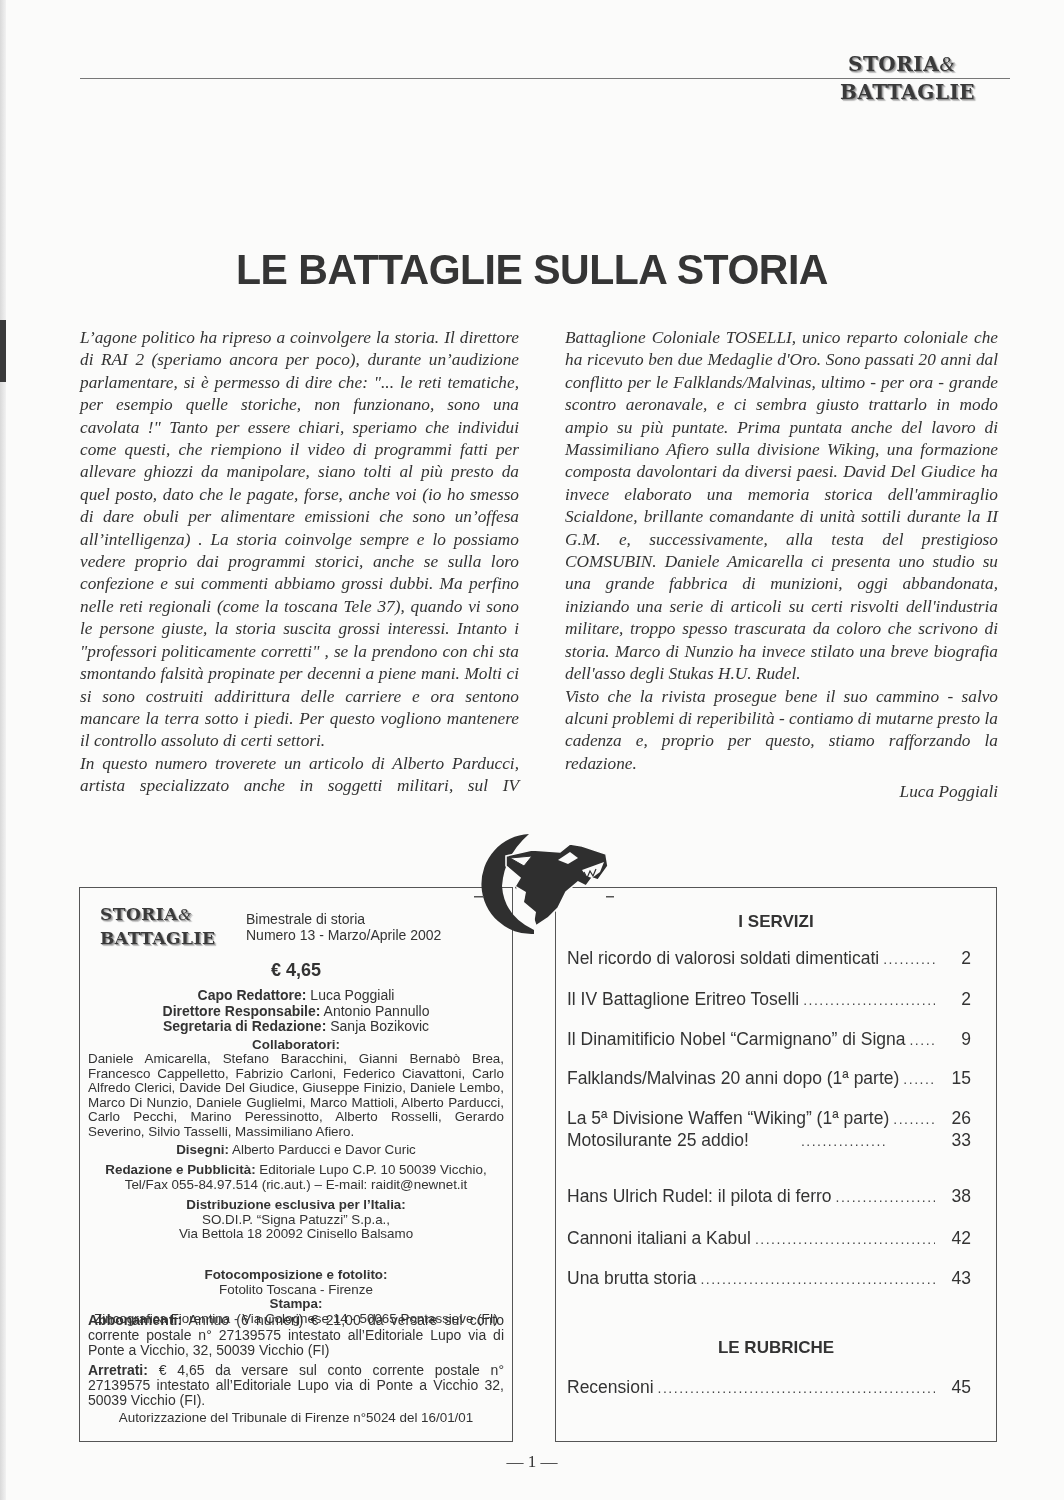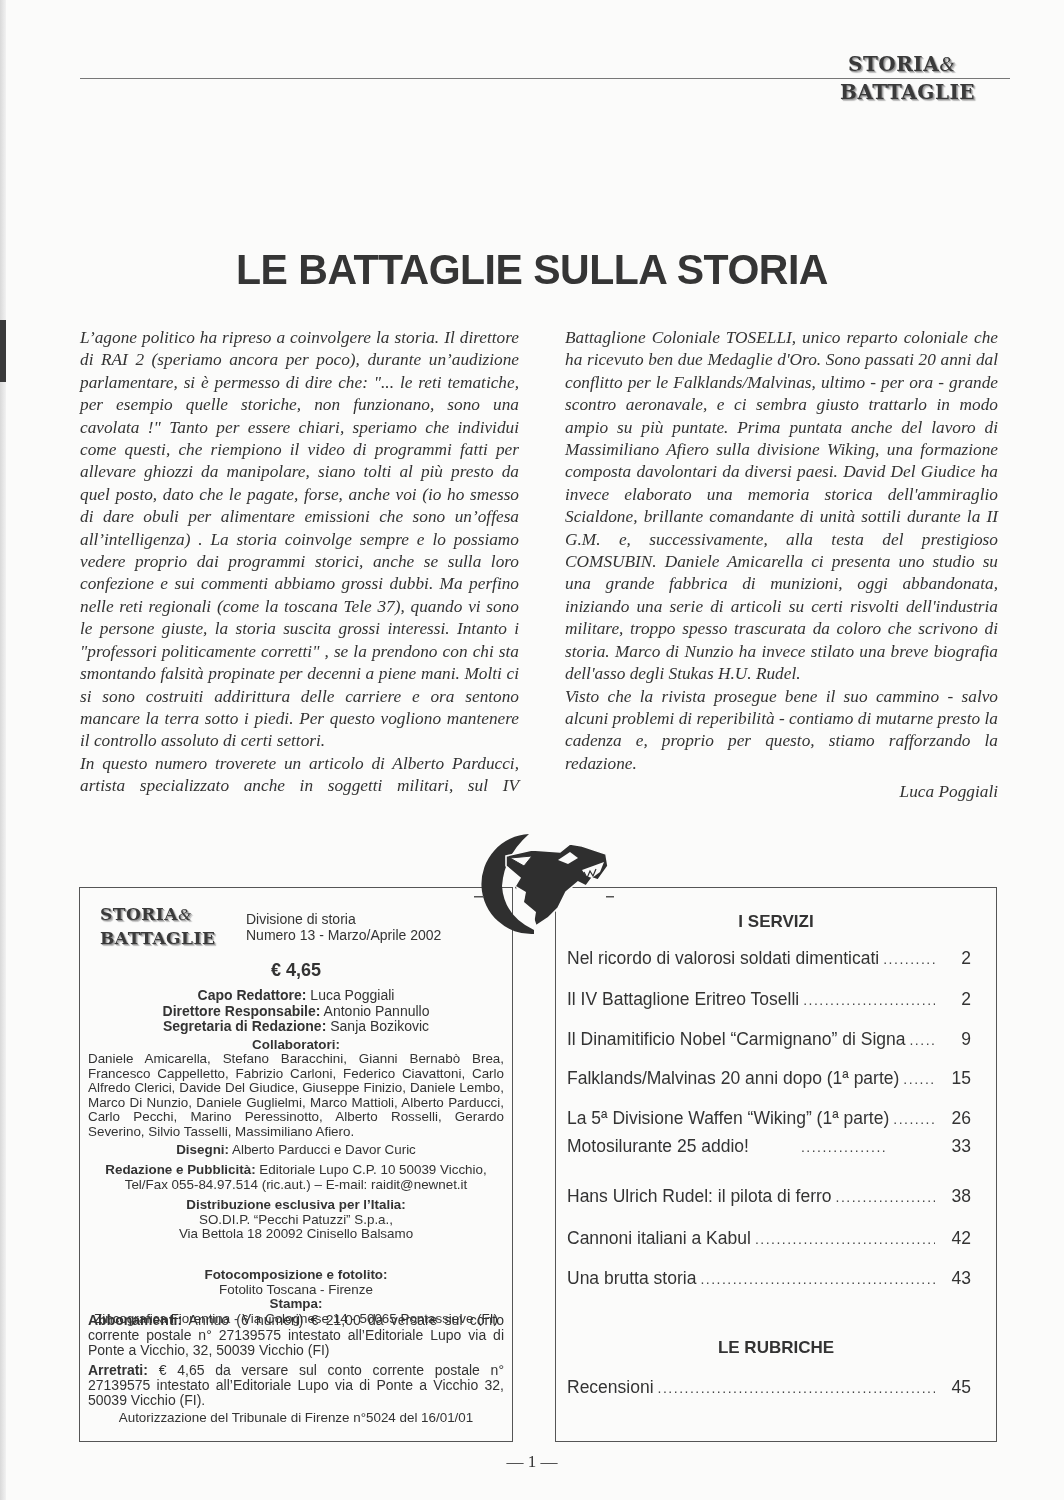--- a/index.html
+++ b/index.html
@@ -70,21 +70,21 @@
 <div class="abs col col-right">
   <p>Battaglione Coloniale TOSELLI, unico reparto coloniale che ha ricevuto ben due Medaglie d'Oro. Sono passati 20 anni dal conflitto per le Falklands/Malvinas, ultimo - per ora - grande scontro aeronavale, e ci sembra giusto trattarlo in modo ampio su più puntate. Prima puntata anche del lavoro di Massimiliano Afiero sulla divisione Wiking, una formazione composta davolontari da diversi paesi. David Del Giudice ha invece elaborato una memoria storica dell'ammiraglio Scialdone, brillante comandante di unità sottili durante la II G.M. e, successivamente, alla testa del prestigioso COMSUBIN. Daniele Amicarella ci presenta uno studio su una grande fabbrica di munizioni, oggi abbandonata, iniziando una serie di articoli su certi risvolti dell'industria militare, troppo spesso trascurata da coloro che scrivono di storia. Marco di Nunzio ha invece stilato una breve biografia dell'asso degli Stukas H.U. Rudel.</p>
   <p>Visto che la rivista prosegue bene il suo cammino - salvo alcuni problemi di reperibilità - contiamo di mutarne presto la cadenza e, proprio per questo, stiamo rafforzando la redazione.</p>
   <p class="signature">Luca Poggiali</p>
 </div>
 
 <div class="abs box colophon">
   <div class="abs logo colo-logo1"><span>STORIA</span><span class="amp">&amp;</span></div>
   <div class="abs logo colo-logo2">BATTAGLIE</div>
   <div class="abs colo-sub">
-    <div>Divisione di storia</div>
+    <div>Bimestrale di storia</div>
     <div>Numero 13 - Marzo/Aprile 2002</div>
   </div>
   <div class="abs colo-price">€ 4,65</div>
 
   <div class="abs colo-center" style="top:100px; font-size:14px; line-height:15.5px;">
     <div><b>Capo Redattore:</b> <span>Luca Poggiali</span></div>
     <div><b>Direttore Responsabile:</b> <span>Antonio Pannullo</span></div>
     <div><b>Segretaria di Redazione:</b> <span>Sanja Bozikovic</span></div>
   </div>
 
@@ -93,21 +93,21 @@
 
   <div class="abs colo-center" style="top:255px;"><b>Disegni:</b> <span>Alberto Parducci e Davor Curic</span></div>
 
   <div class="abs colo-center" style="top:275px;text-align:center;">
     <div><b>Redazione e Pubblicità:</b> <span>Editoriale Lupo C.P. 10 50039 Vicchio,</span></div>
     <div>Tel/Fax 055-84.97.514 (ric.aut.)  –  E-mail: raidit@newnet.it</div>
   </div>
 
   <div class="abs colo-center" style="top:310px;">
     <div><b>Distribuzione esclusiva per l’Italia:</b></div>
-    <div>SO.DI.P. “Pecchi Patuzzi” S.p.a.,</div>
+    <div>SO.DI.P. “Signa Patuzzi” S.p.a.,</div>
     <div>Via Bettola 18 20092 Cinisello Balsamo</div>
   </div>
 
   <div class="abs colo-center" style="top:380px;">
     <div><b>Fotocomposizione e fotolito:</b></div>
     <div>Fotolito Toscana - Firenze</div>
     <div><b>Stampa:</b></div>
     <div>Zincografica Fiorentina - Via Colognese 14 - 50065 Pontassieve (FI)</div>
   </div>
 
@@ -137,21 +137,21 @@
   <div class="abs toc-row" style="top:180px;">
       <span class="toc-title">Falklands/Malvinas 20 anni dopo (1ª parte)</span>
       <span class="toc-dots">................................................................</span>
       <span class="toc-page">15</span>
     </div>
   <div class="abs toc-row" style="top:220px;">
       <span class="toc-title">La 5ª Divisione Waffen “Wiking” (1ª parte)</span>
       <span class="toc-dots">................................................................</span>
       <span class="toc-page">26</span>
     </div>
-  <div class="abs toc-row" style="top:248px;gap:48px;">
+  <div class="abs toc-row" style="top:242px;gap:48px;">
       <span class="toc-title">Motosilurante 25 addio!</span>
       <span class="toc-dots">................................................................</span>
       <span class="toc-page">33</span>
     </div>
   <div class="abs toc-row" style="top:298px;justify-content:flex-end;">
       <span class="toc-title">Hans Ulrich Rudel: il pilota di ferro</span>
       <span class="toc-dots">................................................................</span>
       <span class="toc-page">38</span>
     </div>
   <div class="abs toc-row" style="top:340px;">

